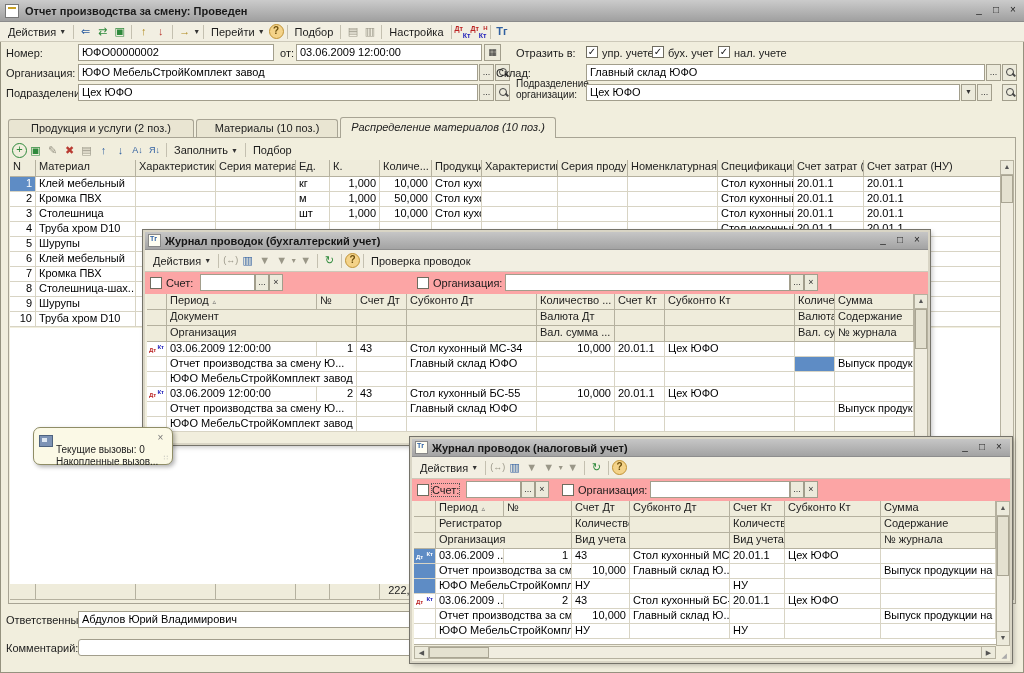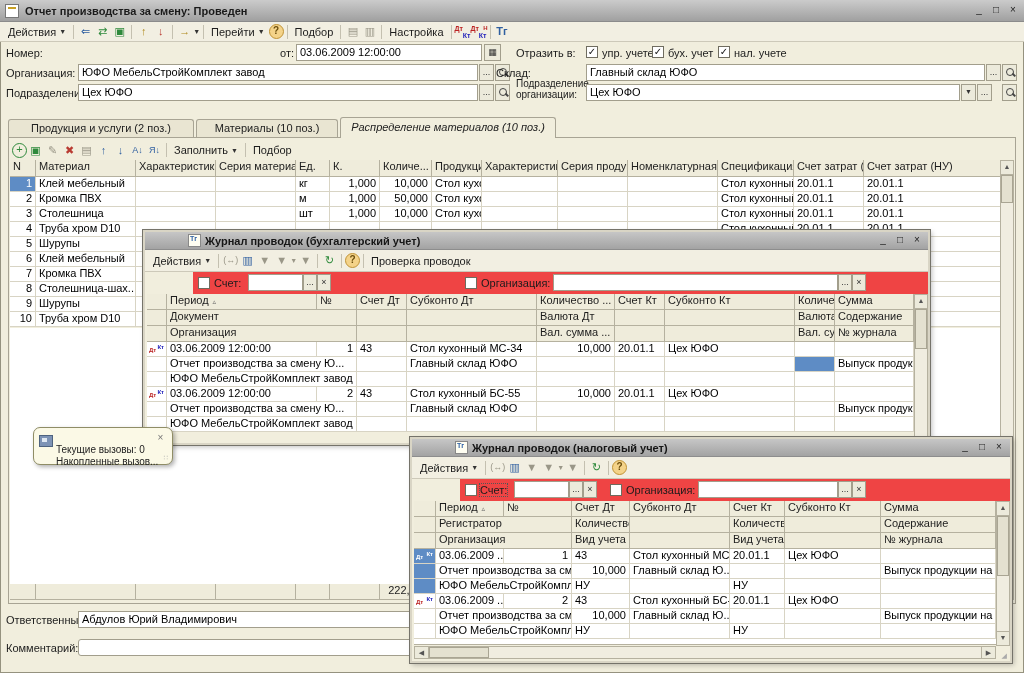--- a/index.html
+++ b/index.html
@@ -58,26 +58,26 @@
   .vscroll{position:absolute;width:14px;background:#f0ede0;border:1px solid #b5b19f;box-sizing:border-box;}
   .sarrow{width:12px;height:13px;background:#eceadb;border-bottom:1px solid #b5b19f;text-align:center;line-height:12px;font-size:7px;color:#555;}
   .sarrow.bot{position:absolute;bottom:0;border-top:1px solid #b5b19f;border-bottom:none;}
   .thumb{width:12px;height:28px;background:#e4e1d0;border:1px solid #a9a593;box-sizing:border-box;}
   .hscroll{position:absolute;height:13px;background:#f0ede0;border:1px solid #b5b19f;box-sizing:border-box;display:flex;}
   .harrow{width:13px;height:11px;background:#eceadb;border-right:1px solid #b5b19f;text-align:center;line-height:11px;font-size:7px;color:#555;}
   .harrow.rgt{margin-left:auto;border-left:1px solid #b5b19f;border-right:none;}
   .hthumb{width:60px;height:11px;background:#e4e1d0;border:1px solid #a9a593;box-sizing:border-box;}
   
   .win{position:absolute;background:#f1eedd;border:2px solid #d9d5c5;outline:1px solid #75736a;box-shadow:2px 2px 5px rgba(0,0,0,0.25);box-sizing:border-box;}
-  .wtitle{position:absolute;left:0;top:0;right:0;height:18px;background:linear-gradient(180deg,#c6c6c6,#a3a3a3);display:flex;align-items:center;border-bottom:1px solid #8d8d8d;box-sizing:border-box;padding-left:40px;}
+  .wtitle{position:absolute;left:0;top:0;right:0;height:18px;background:linear-gradient(180deg,#c6c6c6,#a3a3a3);display:flex;align-items:center;border-bottom:1px solid #8d8d8d;box-sizing:border-box;}
   .wtitle .wtext{font-weight:bold;color:#161616;margin-left:4px;font-size:11px;}
   .wicon{width:13px;height:13px;margin-left:3px;background:#fffef2;border:1px solid #888;box-sizing:border-box;position:relative;}
   .wicon::after{content:"Тг";position:absolute;left:1px;top:0px;font-size:7px;font-weight:bold;color:#2c5fa5;}
   .wtb{position:absolute;left:0;top:18px;right:0;height:22px;background:#f2efe2;border-bottom:1px solid #cdc9b9;display:flex;align-items:center;padding-left:4px;box-sizing:border-box;}
-  .wfilter{position:absolute;left:0;right:0;height:22px;background:#ef4444;margin-left:48px;}
+  .wfilter{position:absolute;left:0;right:0;height:22px;background:#fca5a5;}
   
   .tooltip{position:absolute;left:33px;top:427px;width:140px;height:38px;background:#fbf9e6;border:1px solid #8f8d66;border-radius:7px;box-shadow:2px 2px 4px rgba(0,0,0,0.3);z-index:8;box-sizing:border-box;}
   .tooltip .tline{position:absolute;left:22px;white-space:nowrap;font-size:10px;color:#222;margin-top:11px;}
   .callicon{position:absolute;left:5px;top:7px;width:12px;height:10px;background:#7d93b5;border:1px solid #4e637f;}
   .callicon::after{content:"";position:absolute;left:2px;top:2px;width:5px;height:4px;background:#dfe8f2;}
   .tclose{position:absolute;right:6px;top:5px;width:11px;height:11px;text-align:center;line-height:10px;font-size:10px;color:#777;}
   .grip{position:absolute;right:3px;bottom:2px;font-size:7px;color:#aaa;letter-spacing:1px;}
 </style>
 </head>
 <body>
@@ -130,20 +130,21 @@
     <span class="dkt">
         <span class="d">Дт</span>
         <span class="nn">Н</span>
         <span class="k">Кт</span>
       </span>
     <span class="sep"></span>
     <span class="tbi blu" style="font-weight:bold;">Тг</span>
   </div>
 
   <div class="lbl" style="left:6px;top:47px;">Номер:</div>
+  <div class="input" style="left:78px;top:44px;width:196px;">ЮФО00000002</div>
   <div class="lbl" style="left:280px;top:47px;">от:</div>
   <div class="input" style="left:296px;top:44px;width:186px;">03.06.2009 12:00:00</div>
   <div class="sbtn" style="left:484px;top:44px;width:17px;">▦</div>
 
   <div class="lbl" style="left:6px;top:67px;">Организация:</div>
   <div class="input" style="left:78px;top:64px;width:400px;">ЮФО МебельСтройКомплект завод</div>
   <div class="sbtn" style="left:479px;top:64px;">...</div>
   <div class="mag" style="left:495px;top:64px;"></div>
 
   <div class="lbl" style="left:6px;top:87px;">Подразделение:</div>

